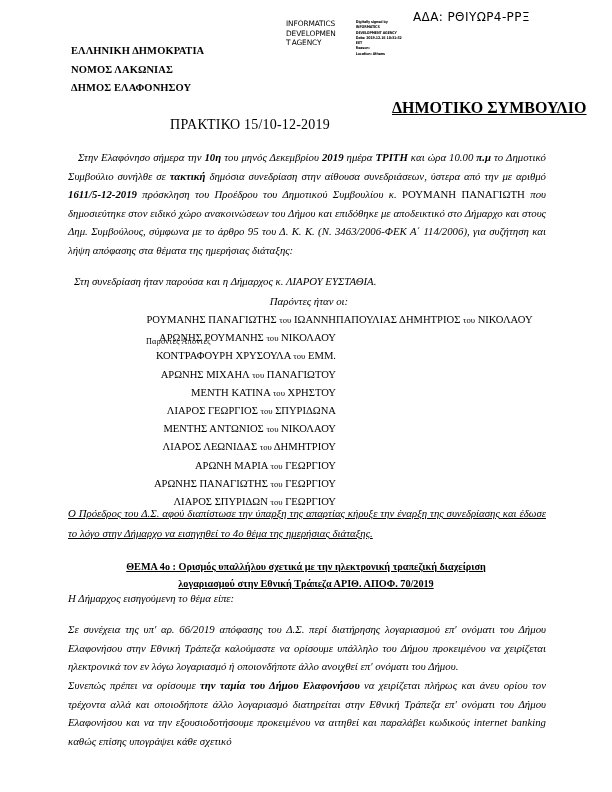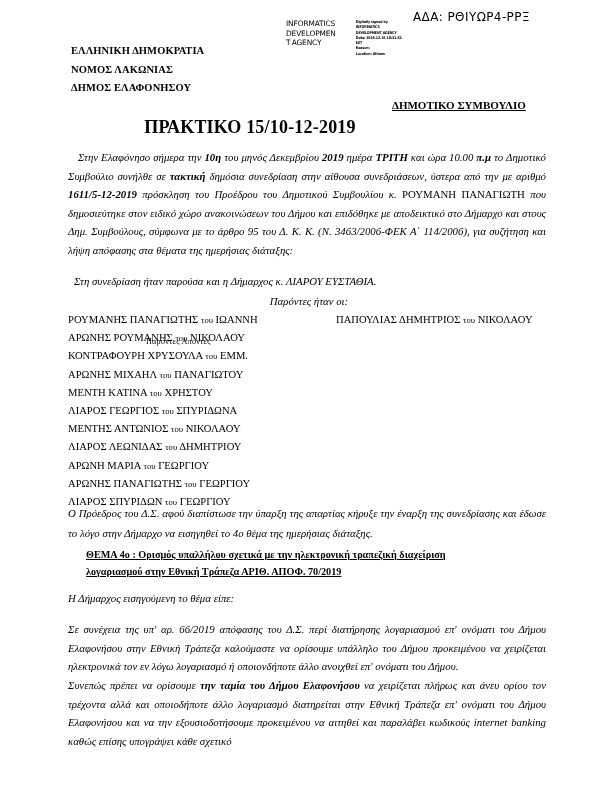--- a/index.html
+++ b/index.html
@@ -82,33 +82,33 @@
     line-height: 18.5px;
     letter-spacing: 0.1px;
   }
   .letterhead div { white-space: nowrap; }
 
   .council-label {
     position: absolute;
     top: 99px;
     left: 392px;
     font-weight: bold;
-    font-size: 11px;
+    font-size: 16px;
     text-decoration: underline;
     white-space: nowrap;
   }
 
   .doc-title {
     position: absolute;
     top: 117px;
     left: 0;
     width: 500px;
     text-align: center;
-    font-weight: bold;
-    font-size: 18px;
+    font-weight: normal;
+    font-size: 14px;
     letter-spacing: 0.2px;
   }
 
   
   .body-block {
     position: absolute;
     left: 68px;
     width: 478px;
     font-size: 10.8px;
     line-height: 18.6px;
@@ -146,38 +146,40 @@
   .names {
     position: absolute;
     top: 311px;
     left: 68px;
     width: 478px;
     font-size: 10.6px;
     line-height: 18.2px;
   }
   .names-row {
     display: flex;
+    text-align: right;
   }
   .names-col-left { width: 268px; white-space: nowrap; }
   .names-col-right { white-space: nowrap; }
   .names .small { font-size: 8.6px; }
 
   #president-para {
     top: 503px;
     text-align: justify;
     font-style: italic;
     line-height: 20px;
+    text-decoration: underline;
   }
 
   .theme-heading {
     position: absolute;
-    top: 546px;
+    top: 558px;
     left: 86px;
     width: 440px;
-    text-align: left;
+    text-align: center;
     font-weight: bold;
     font-size: 10.2px;
     line-height: 17px;
     text-decoration: underline;
   }
 
   #mayor-intro { top: 589px; font-style: italic; }
   #para-1 { top: 620px; text-align: justify; font-style: italic; }
   #para-2 { top: 676px; text-align: justify; font-style: italic; }
 </style>

